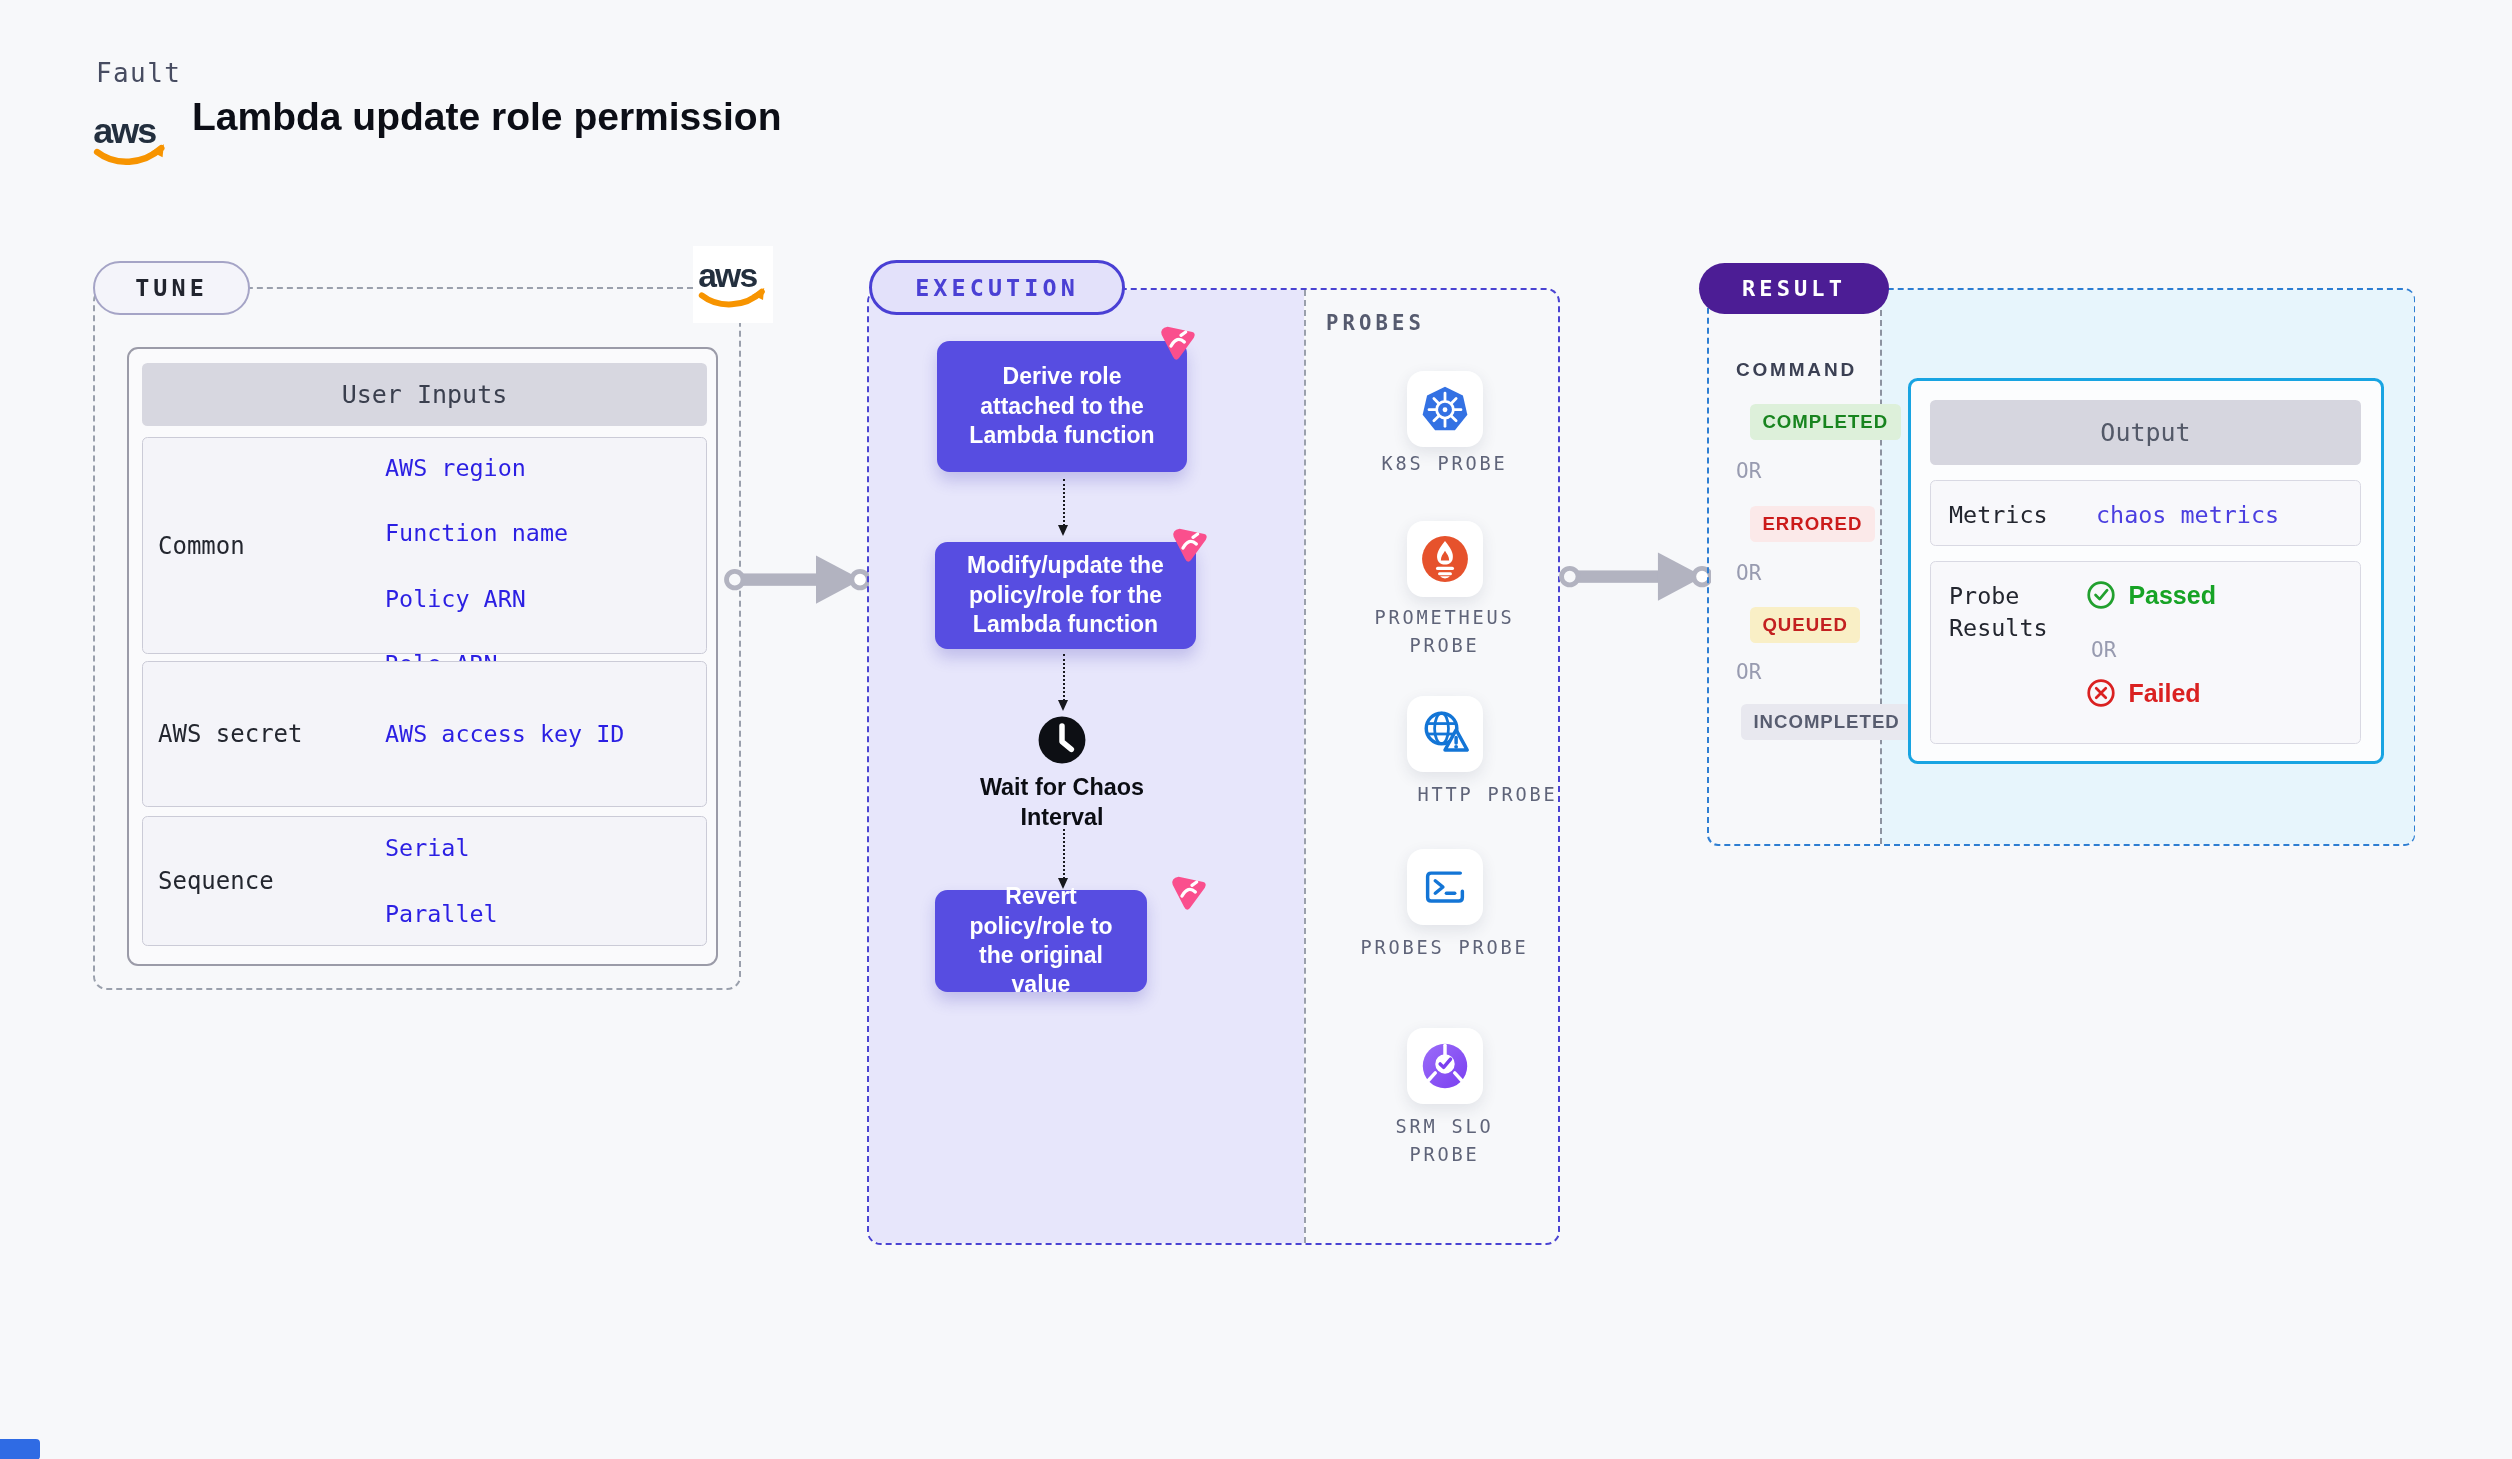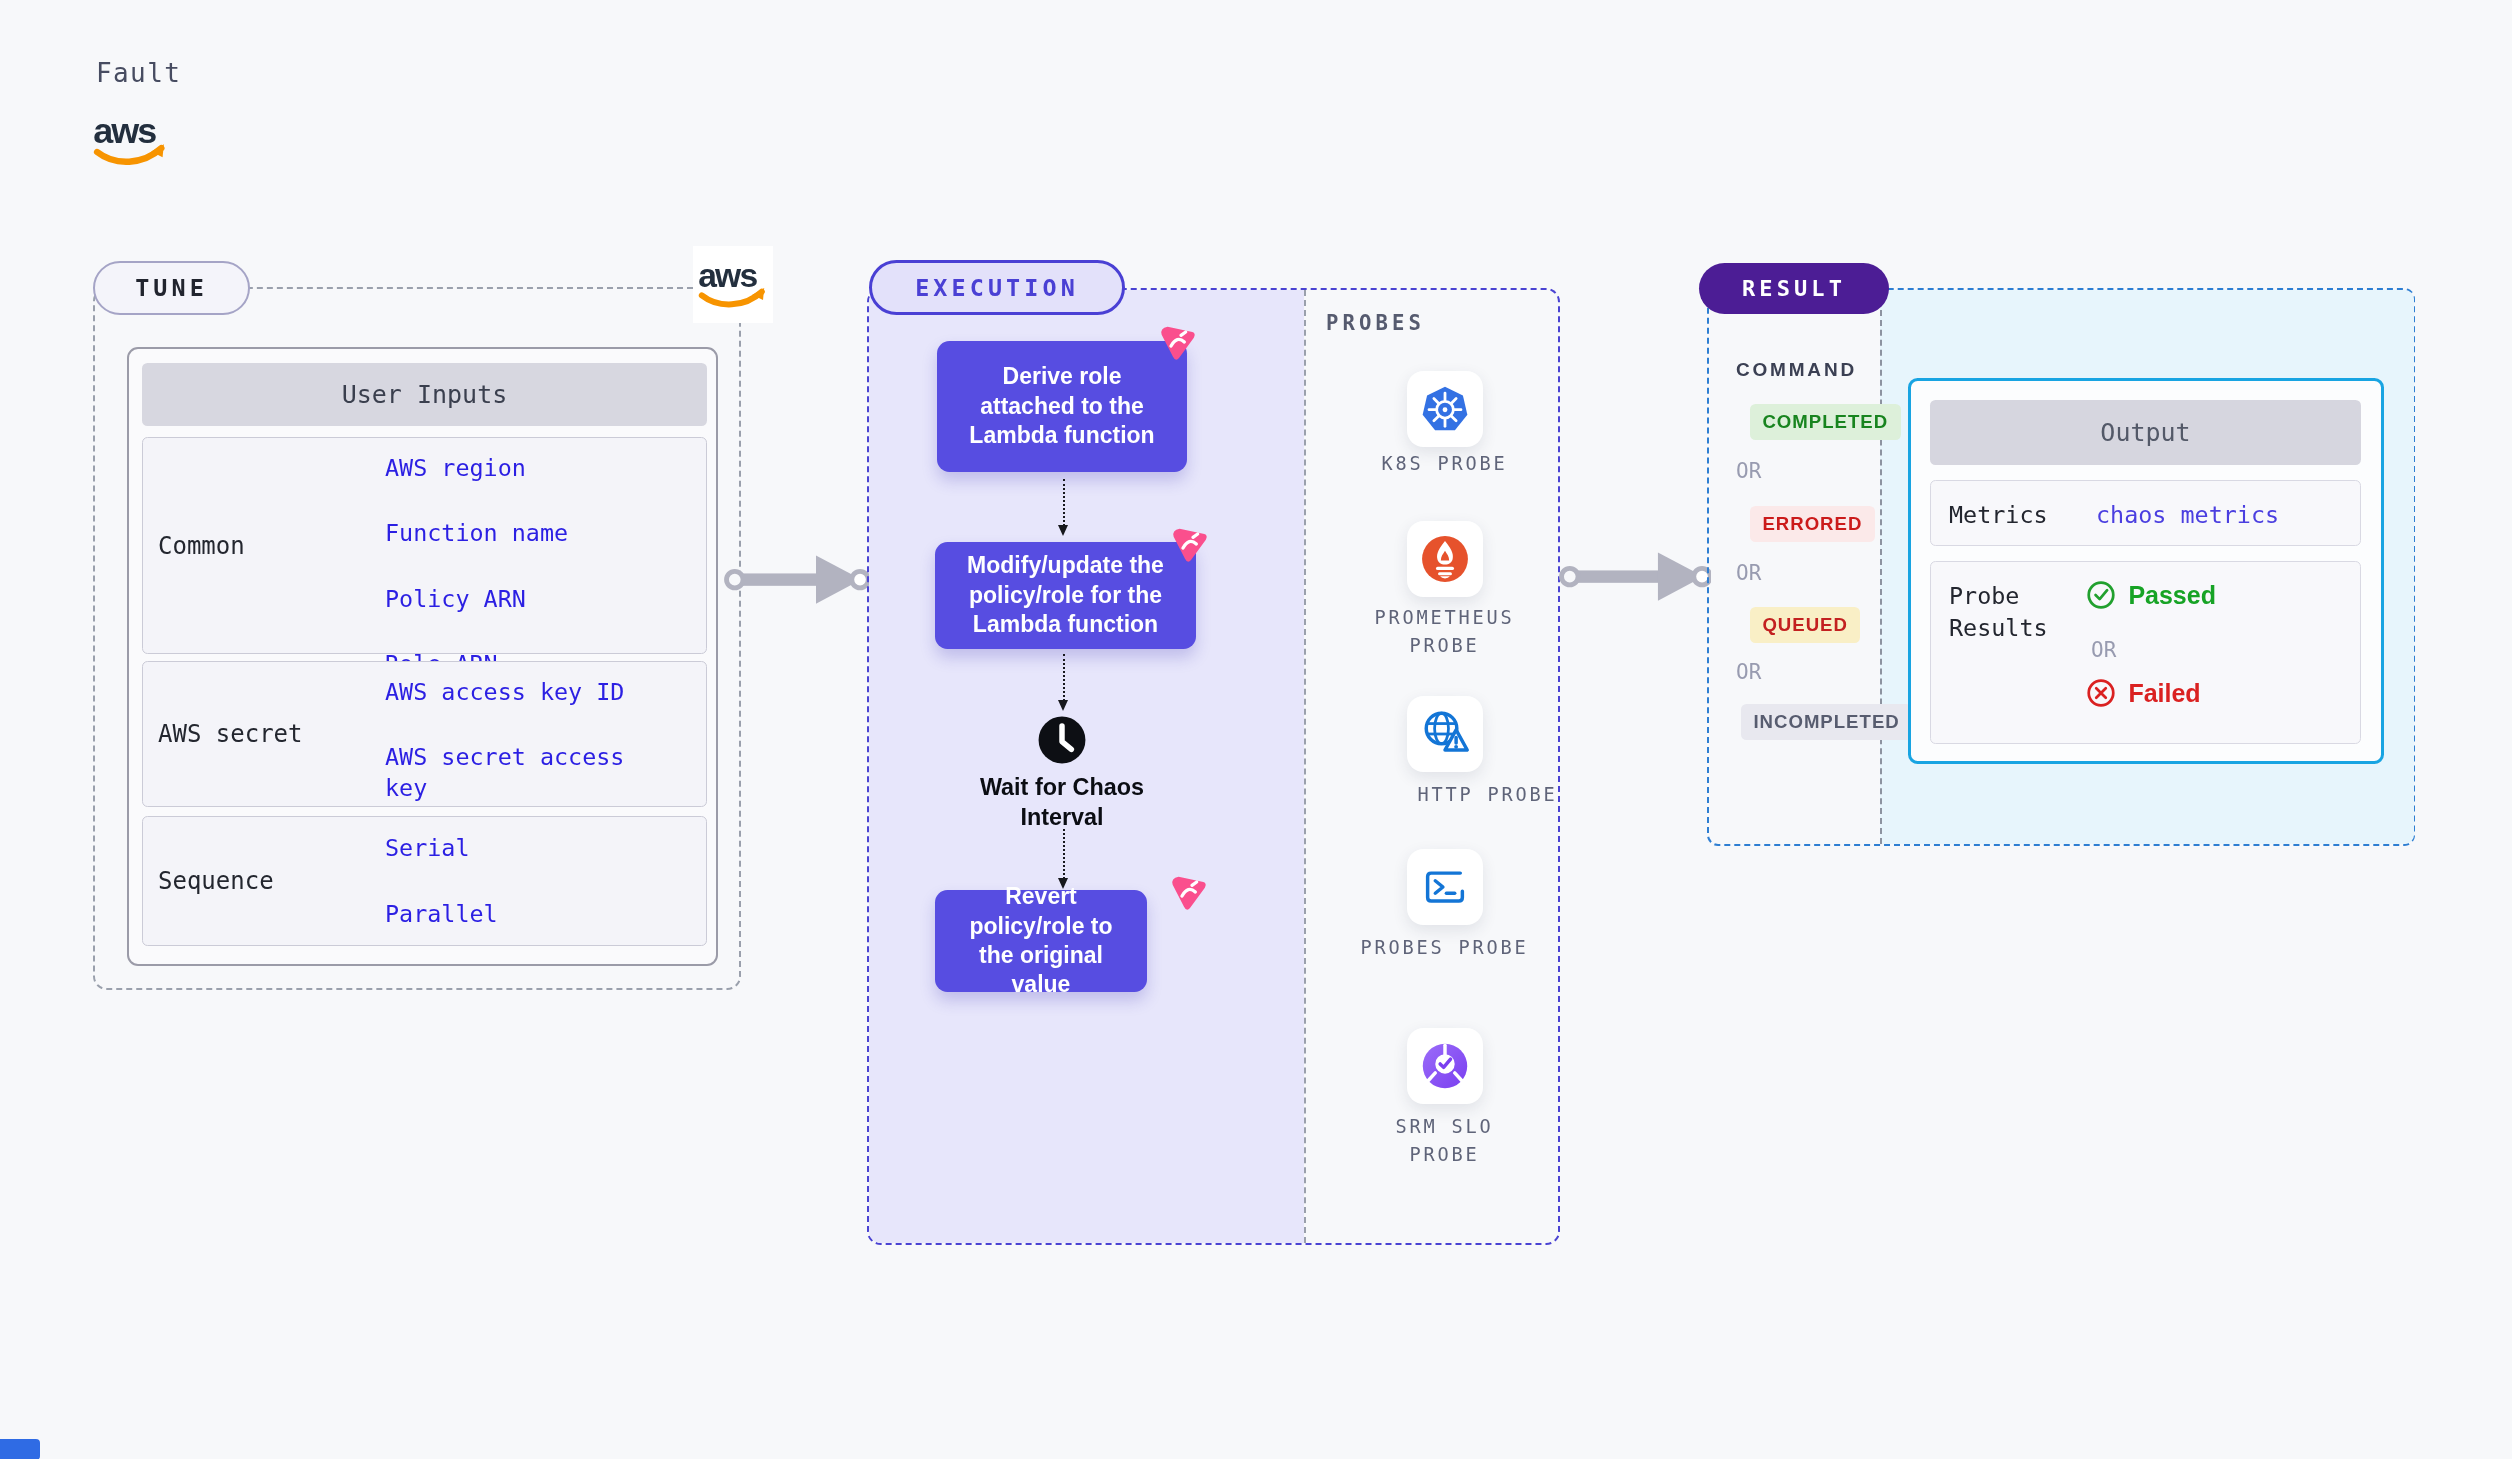--- a/index.html
+++ b/index.html
@@ -55,20 +55,21 @@
   <div class="abs mono" style="left:96px; top:58px; font-size:26px; color:#474c61; letter-spacing:1.4px;">Fault</div>
 
   <div class="abs" style="left:92px; top:109px; width:77px; height:63px;">
     <svg width="77" height="63" viewBox="0 0 120 96">
       <text x="2" y="52" font-family="Liberation Sans, sans-serif" font-weight="bold" font-size="56" fill="#232f3e" letter-spacing="-3">aws</text>
       <path d="M8 66 C 36 88, 80 86, 108 60" stroke="#f79400" stroke-width="10" fill="none" stroke-linecap="round"></path>
       <path d="M112 54 L110 74 L92 65 Z" fill="#f79400"></path>
     </svg>
   </div>
 
+  <div class="abs sans" style="left:192px; top:95px; font-size:39px; font-weight:bold; color:#0c0e16;">Lambda update role permission</div>
 
   <div class="dashed-box" style="left:93px; top:287px; width:648px; height:703px; border:2.1px dashed #9aa0ac;"></div>
 
   <div class="abs pill" style="left:93px; top:261px; width:157px; height:54px; background:#f4f4fa;
        border:2.8px solid #a5a4c6; font-size:23.4px; color:#21242e;">TUNE</div>
 
   <div class="abs" style="left:693px; top:246px; width:80px; height:77px; background:#ffffff; z-index:5;
        display:flex; align-items:center; justify-content:center;">
     <svg width="72" height="61" viewBox="0 0 120 96">
       <text x="2" y="52" font-family="Liberation Sans, sans-serif" font-weight="bold" font-size="56" fill="#232f3e" letter-spacing="-3">aws</text>
@@ -88,21 +89,20 @@
         <div>Function name</div>
         <div>Policy ARN</div>
         <div>Role ARN</div>
       </div>
     </div>
 
     <div class="inp-row" style="left:13px; top:312px; width:565px; height:146px;">
       <div class="row-label">AWS secret</div>
       <div class="row-values">
         <div>AWS access key ID</div>
-        <div>AWS secret access key</div>
       </div>
     </div>
 
     <div class="inp-row" style="left:13px; top:467px; width:565px; height:130px;">
       <div class="row-label">Sequence</div>
       <div class="row-values">
         <div>Serial</div>
         <div>Parallel</div>
       </div>
     </div>

